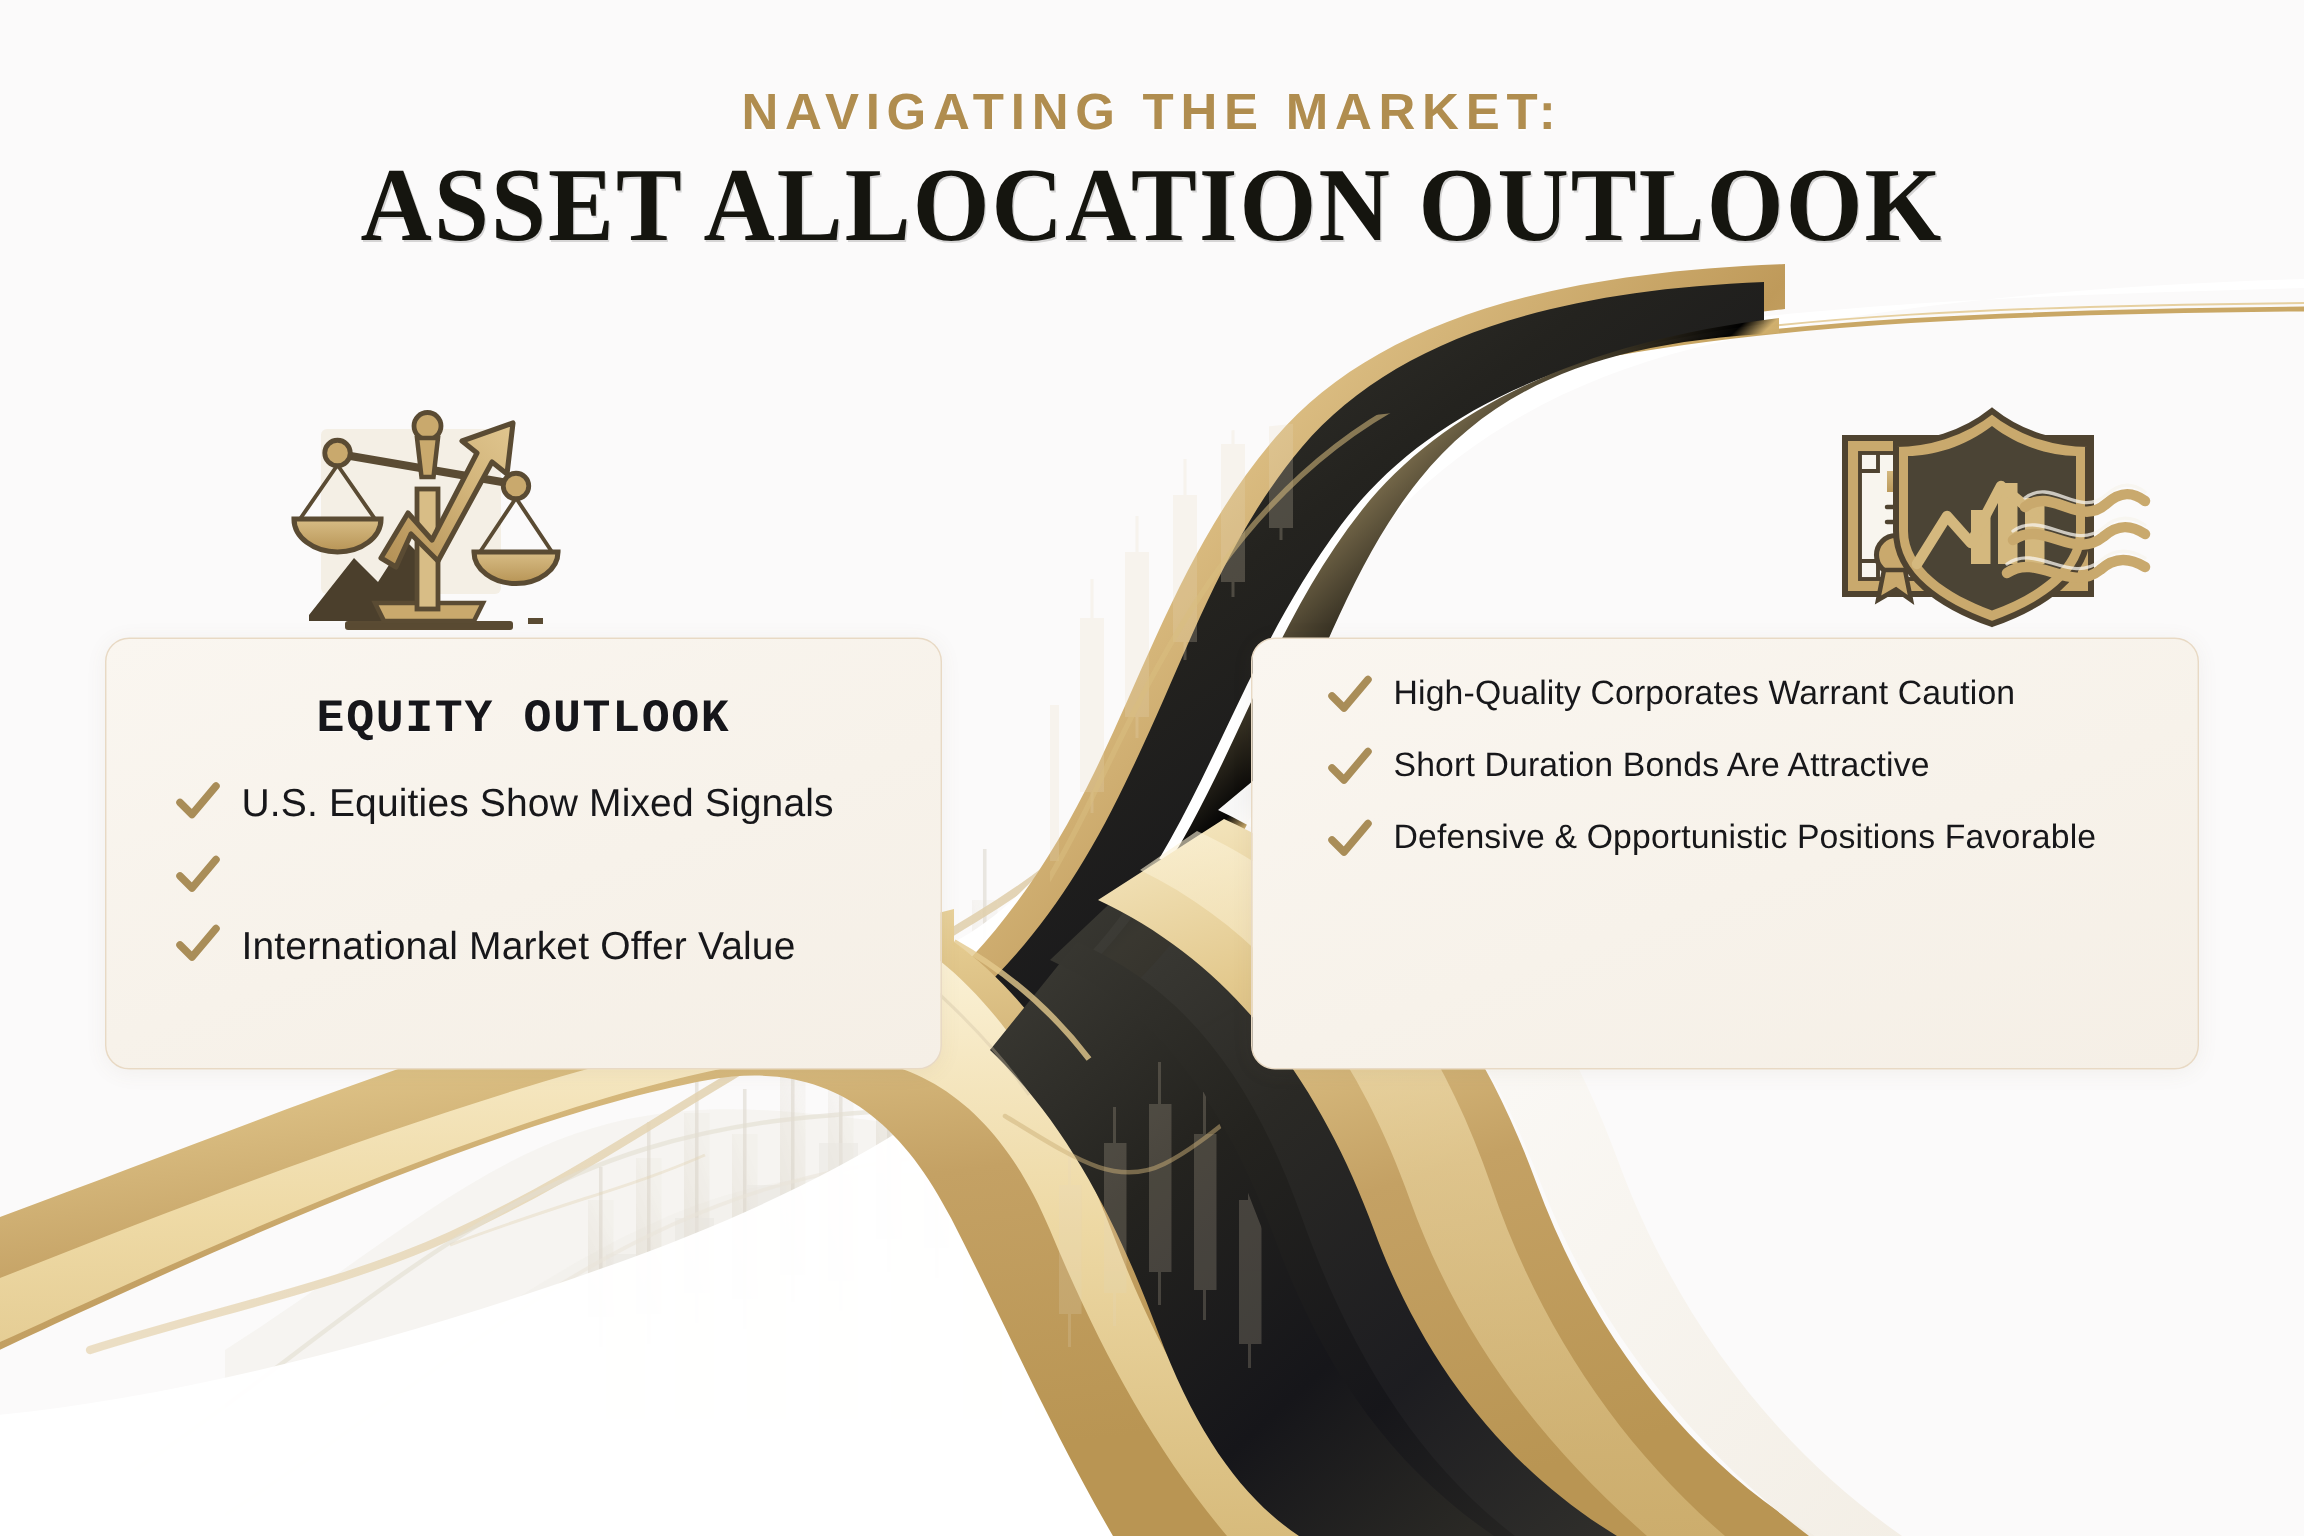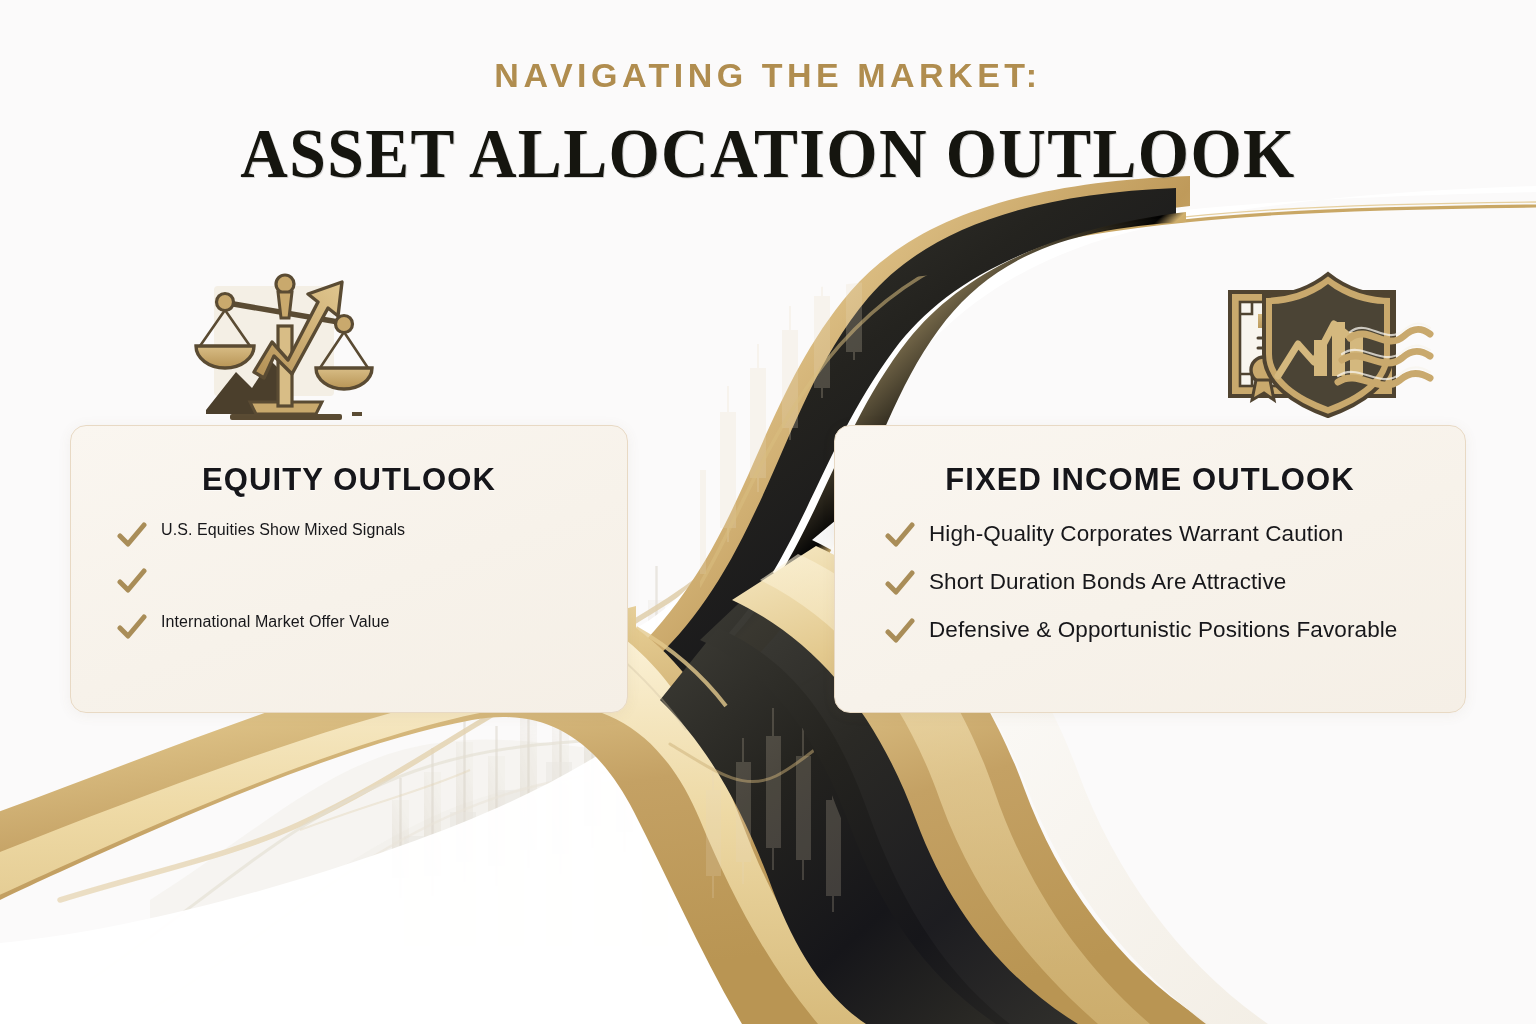--- a/index.html
+++ b/index.html
@@ -35,21 +35,21 @@
     z-index: 20;
   }
   .eyebrow {
     font-family: "Liberation Sans", sans-serif;
     font-weight: 700;
     font-size: 34px;
     letter-spacing: 4.5px;
     color: #b08d4f;
     text-transform: uppercase;
     line-height: 1.15;
-    margin: 0 0 22px 0;
+    margin: 0 0 6px 0;
     text-shadow: 0 1px 1px rgba(255,255,255,.7);
   }
   .main-title {
     font-family: "Liberation Serif", serif;
     font-weight: 700;
     font-size: 70px;
     letter-spacing: 1.5px;
     color: #15150f;
     text-transform: uppercase;
     line-height: 1.05;
@@ -82,21 +82,21 @@
     height: 286px;
   }
   #fixed-card {
     left: 834px;
     top: 425px;
     width: 630px;
     height: 286px;
   }
 
   .card-title {
-    font-family: Liberation Sans, sans-serif;
+    font-family: Liberation Mono, monospace;
     font-weight: 700;
     font-size: 31px;
     letter-spacing: 1.1px;
     color: #16161a;
     text-align: center;
     text-transform: uppercase;
     margin: 36px 0 0 0;
     text-shadow: 0 1px 0 rgba(255,255,255,.65);
   }
 
@@ -118,21 +118,21 @@
 
   .check-icon {
     flex: 0 0 auto;
     width: 30px;
     height: 28px;
     margin-top: 2px;
   }
   .bullet-text {
     font-family: "Liberation Sans", sans-serif;
     font-weight: 400;
-    font-size: 16px;
+    font-size: 26px;
     line-height: 1.26;
     color: #17171a;
     white-space: pre-line;
     letter-spacing: .1px;
   }
   #fixed-card .bullet-text { font-size: 22.5px; }
 </style>
 </head>
 <body>
 
@@ -524,21 +524,20 @@
       <li class="bullet">
         <svg class="check-icon" viewBox="0 0 30 28">
           <path d="M3,14 L11,22 L27,3" fill="none" stroke="#a98d58" stroke-width="5" stroke-linecap="round" stroke-linejoin="round"></path>
         </svg>
         <span class="bullet-text">International Market Offer Value</span>
       </li>
     </ul>
   </div>
 
   <div class="card" id="fixed-card">
-    <div class="card-title">Fixed Income Outlook</div>
     <ul class="bullets">
       <li class="bullet">
         <svg class="check-icon" viewBox="0 0 30 28">
           <path d="M3,14 L11,22 L27,3" fill="none" stroke="#a98d58" stroke-width="5" stroke-linecap="round" stroke-linejoin="round"></path>
         </svg>
         <span class="bullet-text">High-Quality Corporates Warrant Caution</span>
       </li>
       <li class="bullet">
         <svg class="check-icon" viewBox="0 0 30 28">
           <path d="M3,14 L11,22 L27,3" fill="none" stroke="#a98d58" stroke-width="5" stroke-linecap="round" stroke-linejoin="round"></path>

